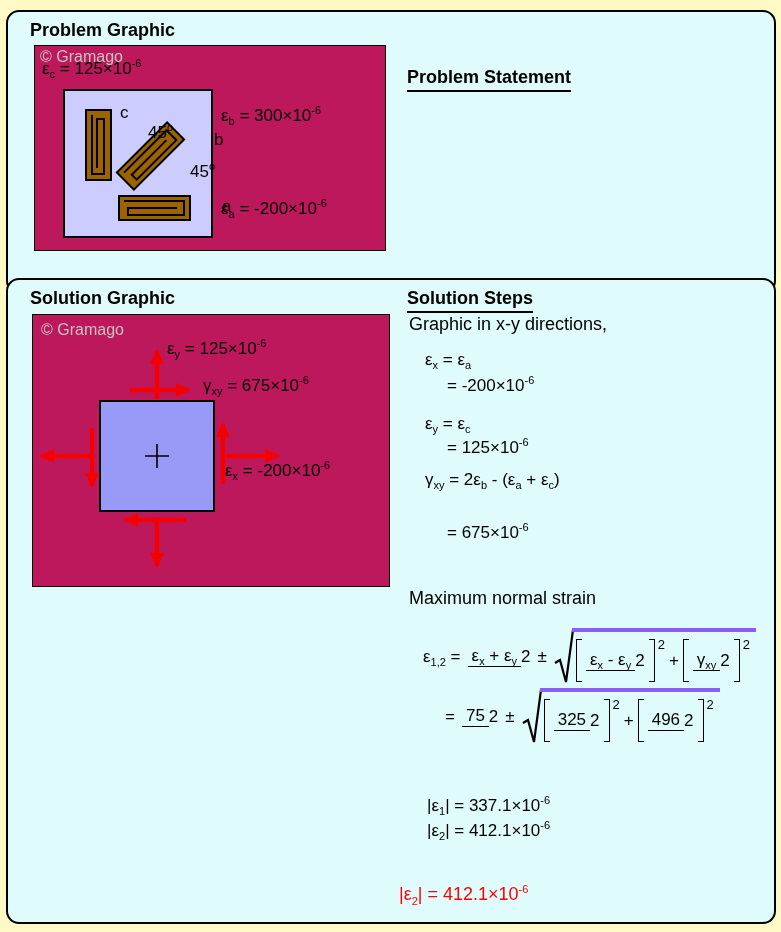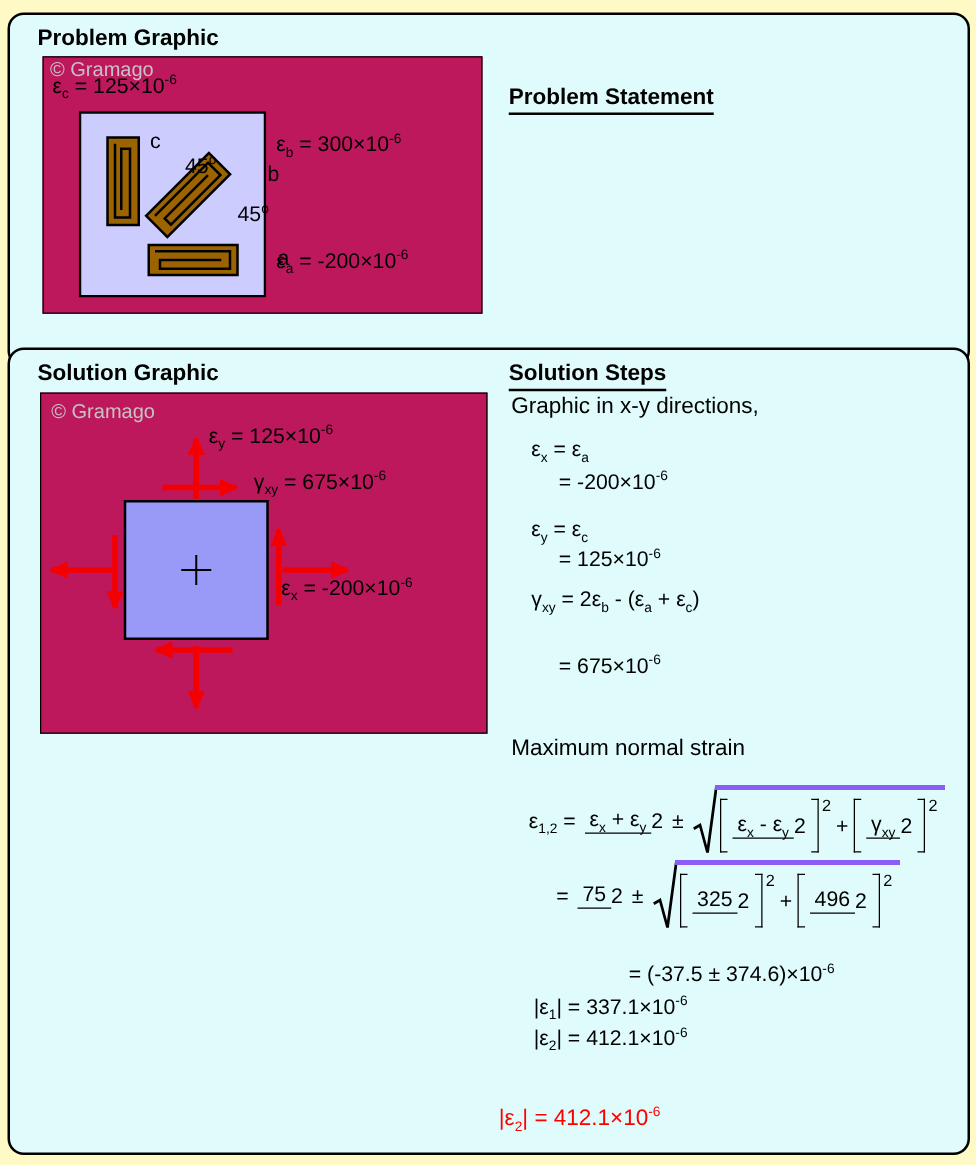--- a/index.html
+++ b/index.html
@@ -190,19 +190,18 @@
             <span class="fr">
               <span class="nu">496</span>
               <span class="de">2</span>
             </span>
             <span class="rbr"></span>
             <span class="bsup">2</span>
           </span>
         </span>
       </div>
 
-      <div class="step" style="left:96px; top:482px;">= (-37.5 ± 374.6)×10<sup>-6</sup></div>
       <div class="step" style="left:20px; top:508px;">|ε<sub>1</sub>| = 337.1×10<sup>-6</sup></div>
       <div class="step" style="left:20px; top:533px;">|ε<sub>2</sub>| = 412.1×10<sup>-6</sup></div>
       <div class="step answer" style="left:-8px; top:596px; font-size:18px;">|ε<sub>2</sub>| = 412.1×10<sup>-6</sup></div>
     </div>
   </section>
 </div>
 
 </body></html>

